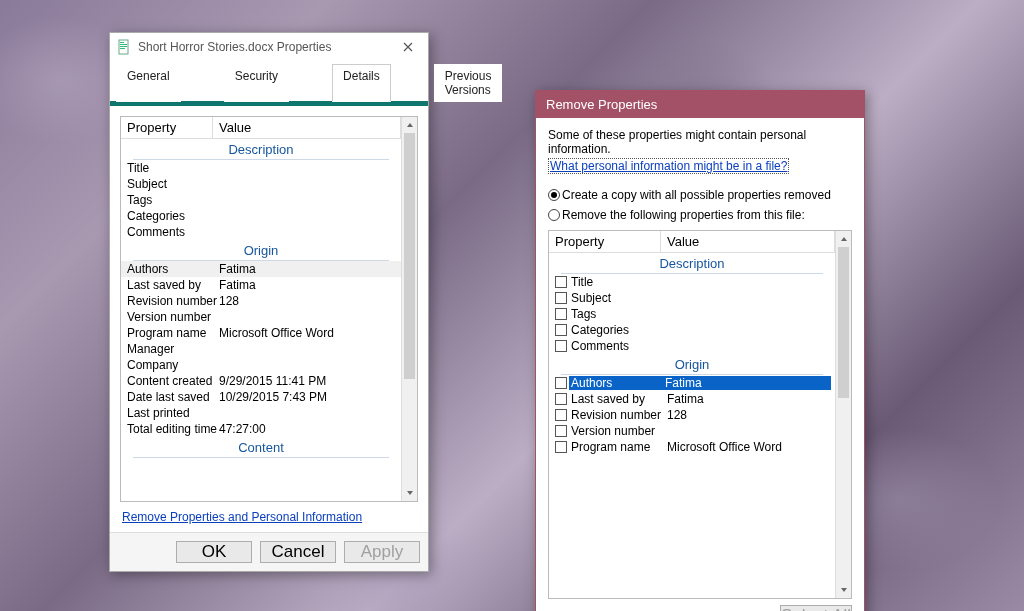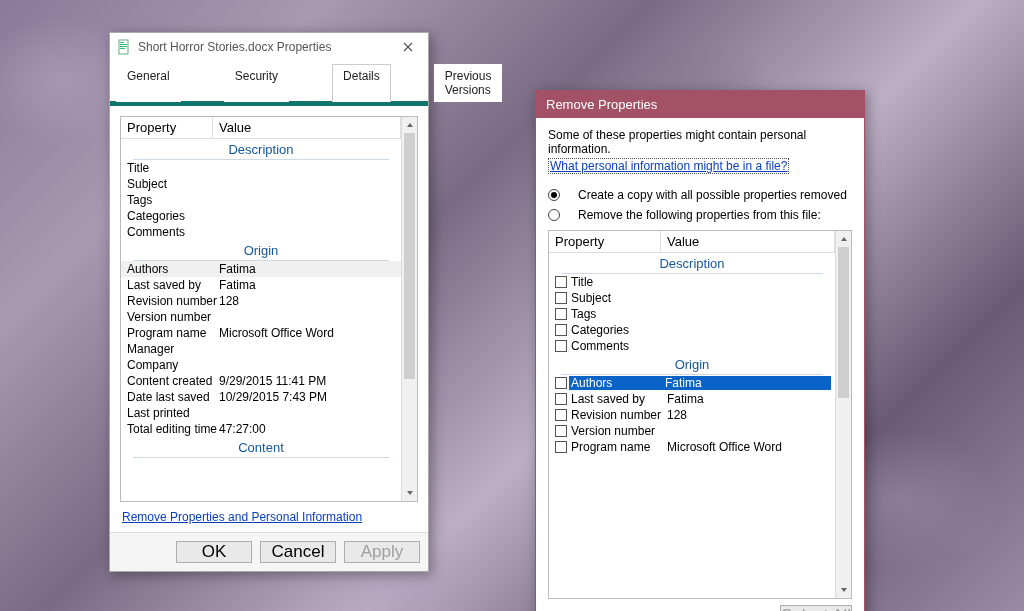--- a/index.html
+++ b/index.html
@@ -206,21 +206,21 @@
     border: 1px dotted #555;
     display: inline-block;
     margin-top: 2px;
     padding: 0 1px;
     font-size: 12px;
   }
   .radio-row {
     display: flex; align-items: center;
     margin-top: 6px;
     font-size: 12px;
-    gap: 18px;
+    gap: 2px;
   }
   .radio {
     width: 12px; height: 12px; border: 1px solid #444; border-radius: 50%;
     display: inline-flex; align-items: center; justify-content: center;
   }
   .radio .dot { width: 6px; height: 6px; background: #000; border-radius: 50%; }
   .remove .list-frame { margin-top: 8px; }
   .remove .btns {
     display: flex; justify-content: flex-end; gap: 8px;
     padding-top: 8px;

